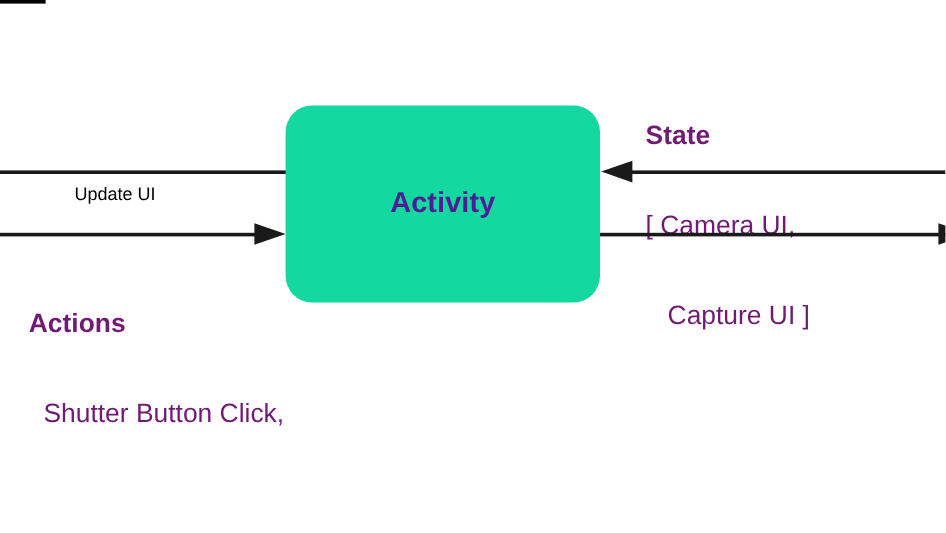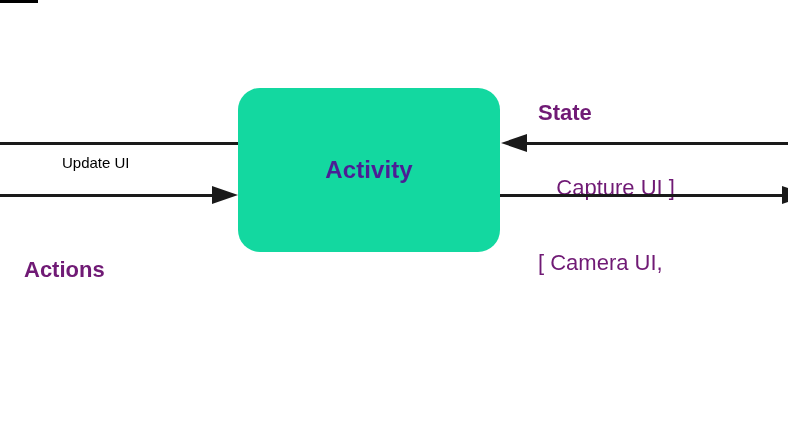--- a/index.html
+++ b/index.html
@@ -132,36 +132,37 @@
   <div class="corner-bar"></div>
 
   <div class="line line-update-ui"></div>
   <div class="label-update-ui">Update UI</div>
 
   <div class="line line-actions"></div>
   <div class="arrow arrow-actions"></div>
 
   <div class="block block-actions">
     <span class="head">Actions</span>
+    <span class="item">  Shutter Button Click,</span>
     
     
     
   </div>
 
   <div class="activity-box">
     <span class="activity-label">Activity</span>
   </div>
 
   <div class="line line-state"></div>
   <div class="arrow arrow-state"></div>
 
   <div class="block block-state">
     <span class="head">State</span>
+    <span class="item">[ Camera UI,</span>
     <span class="item">   Capture UI ]</span>
-    <span class="item">[ Camera UI,</span>
   </div>
 
   <div class="line line-ops"></div>
   <div class="arrow arrow-ops-clip"></div>
 
   <div class="block block-ops">
     
     
     
     

